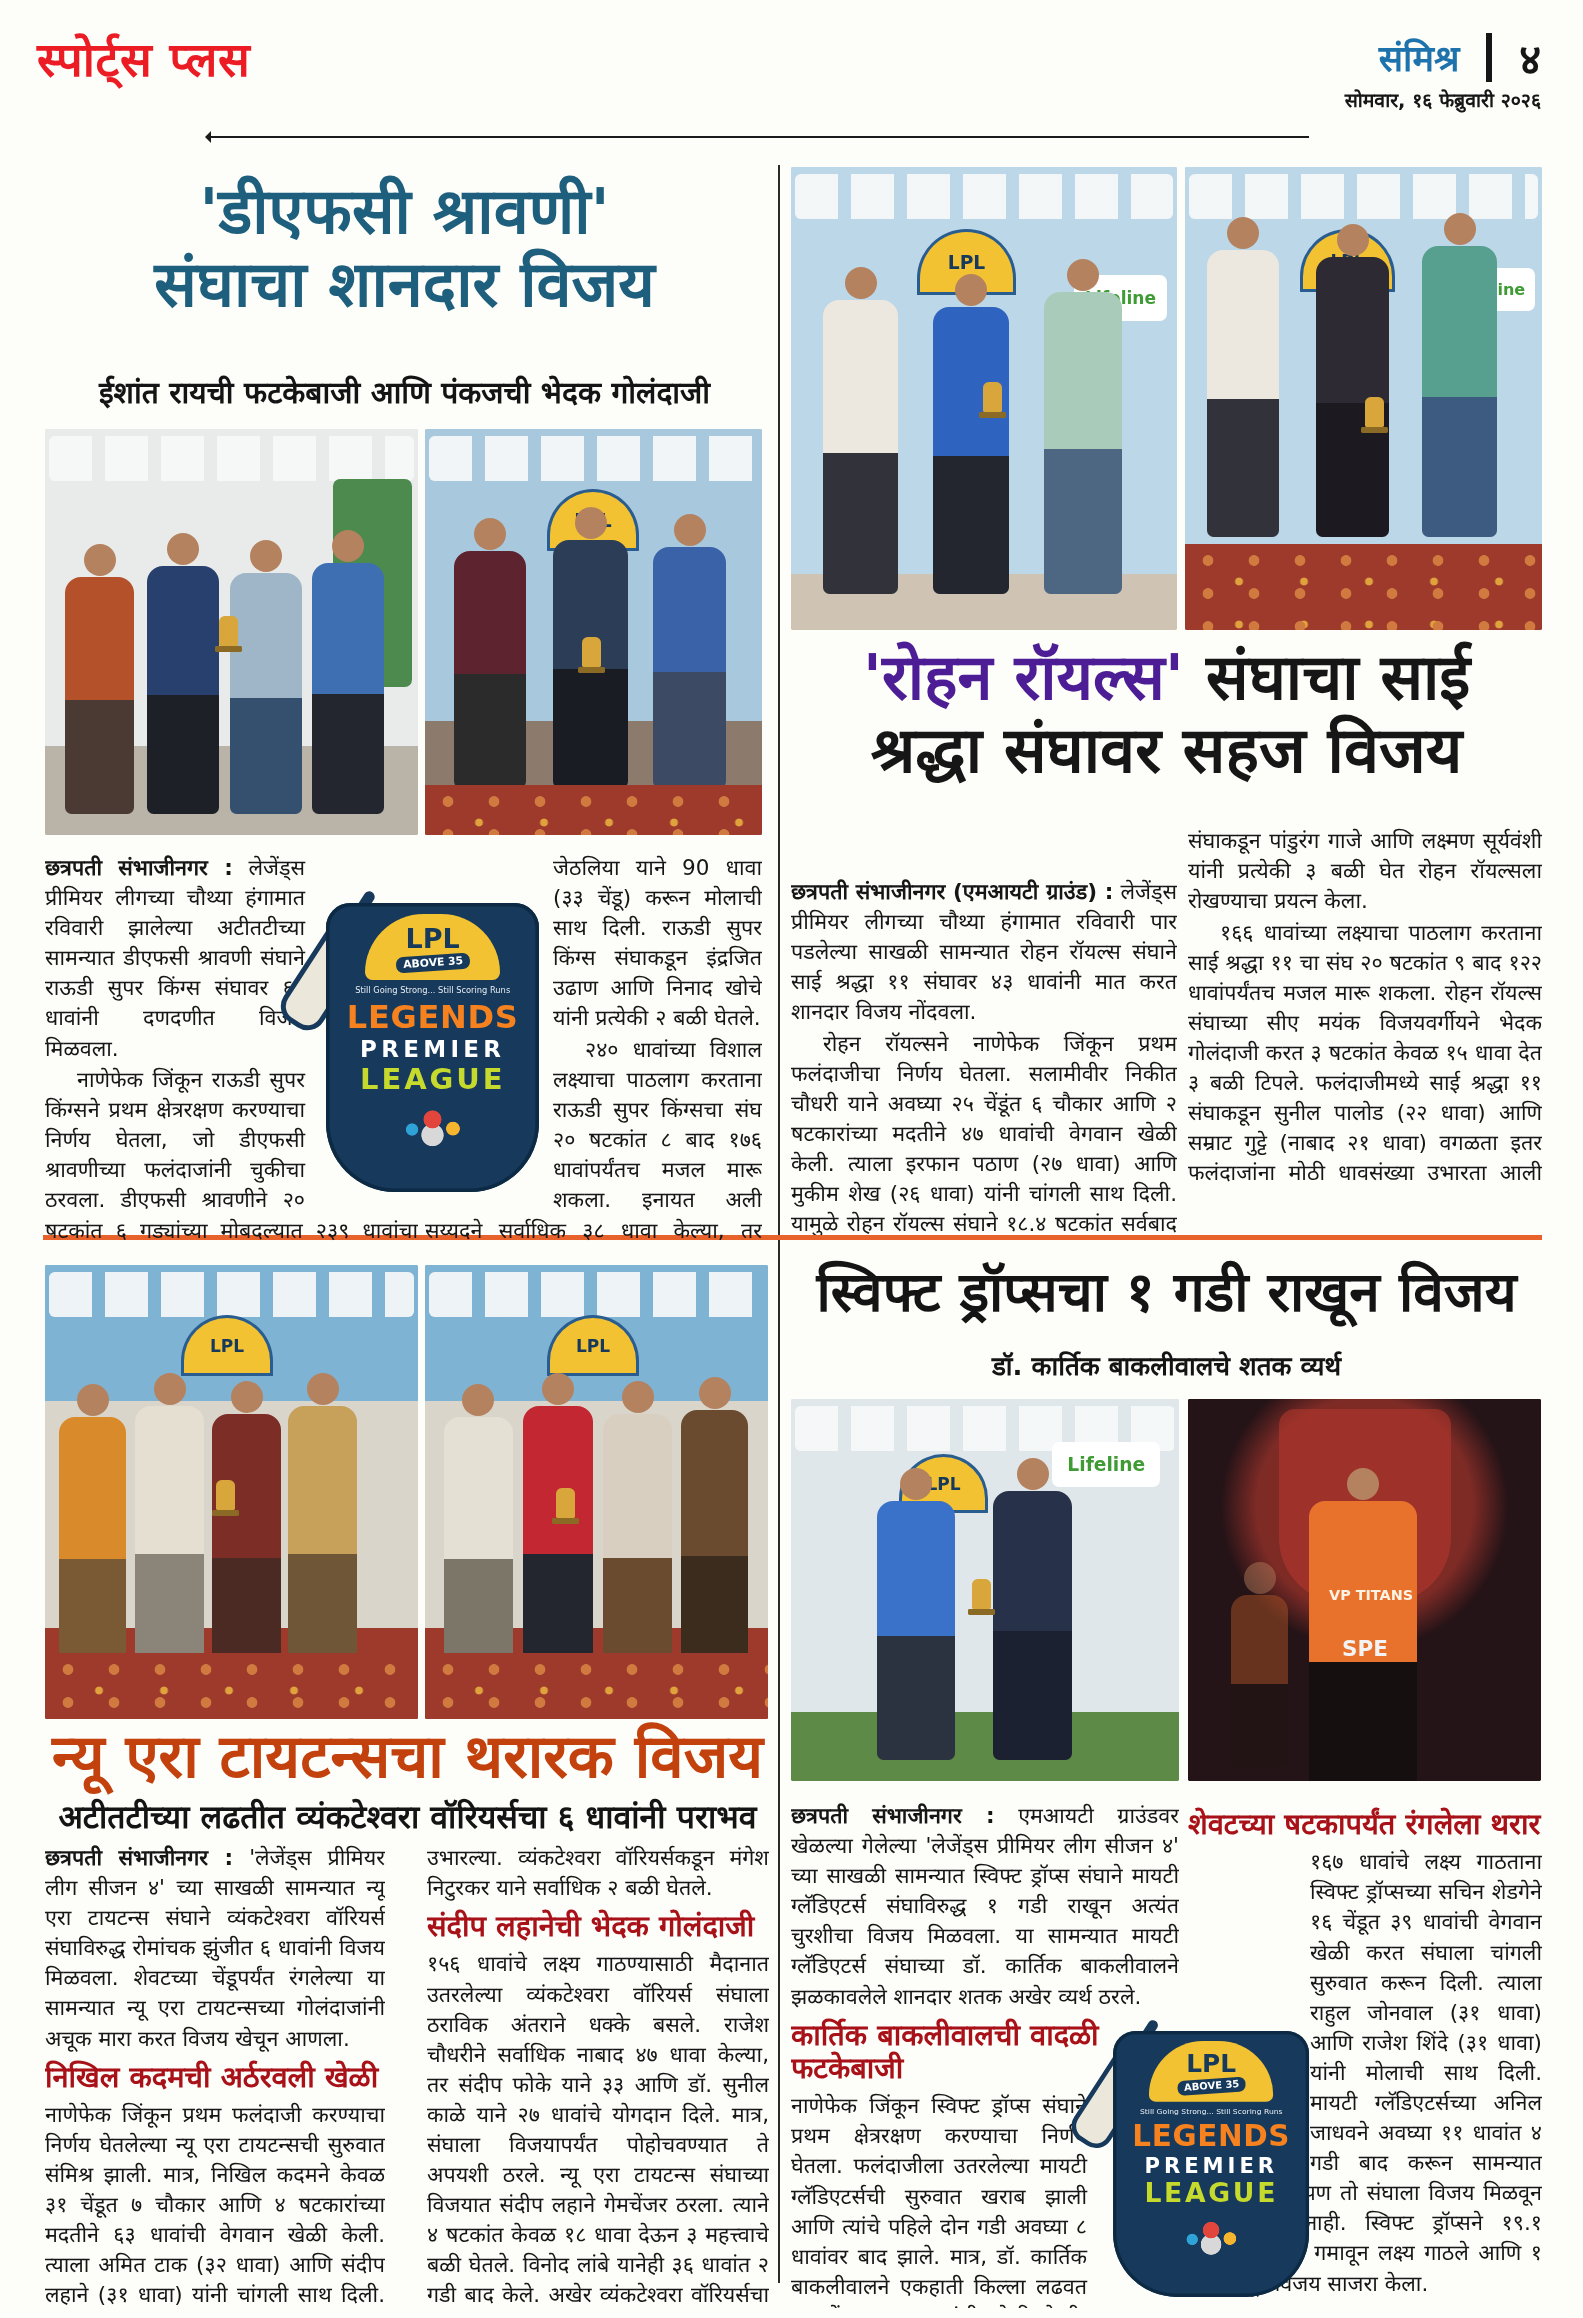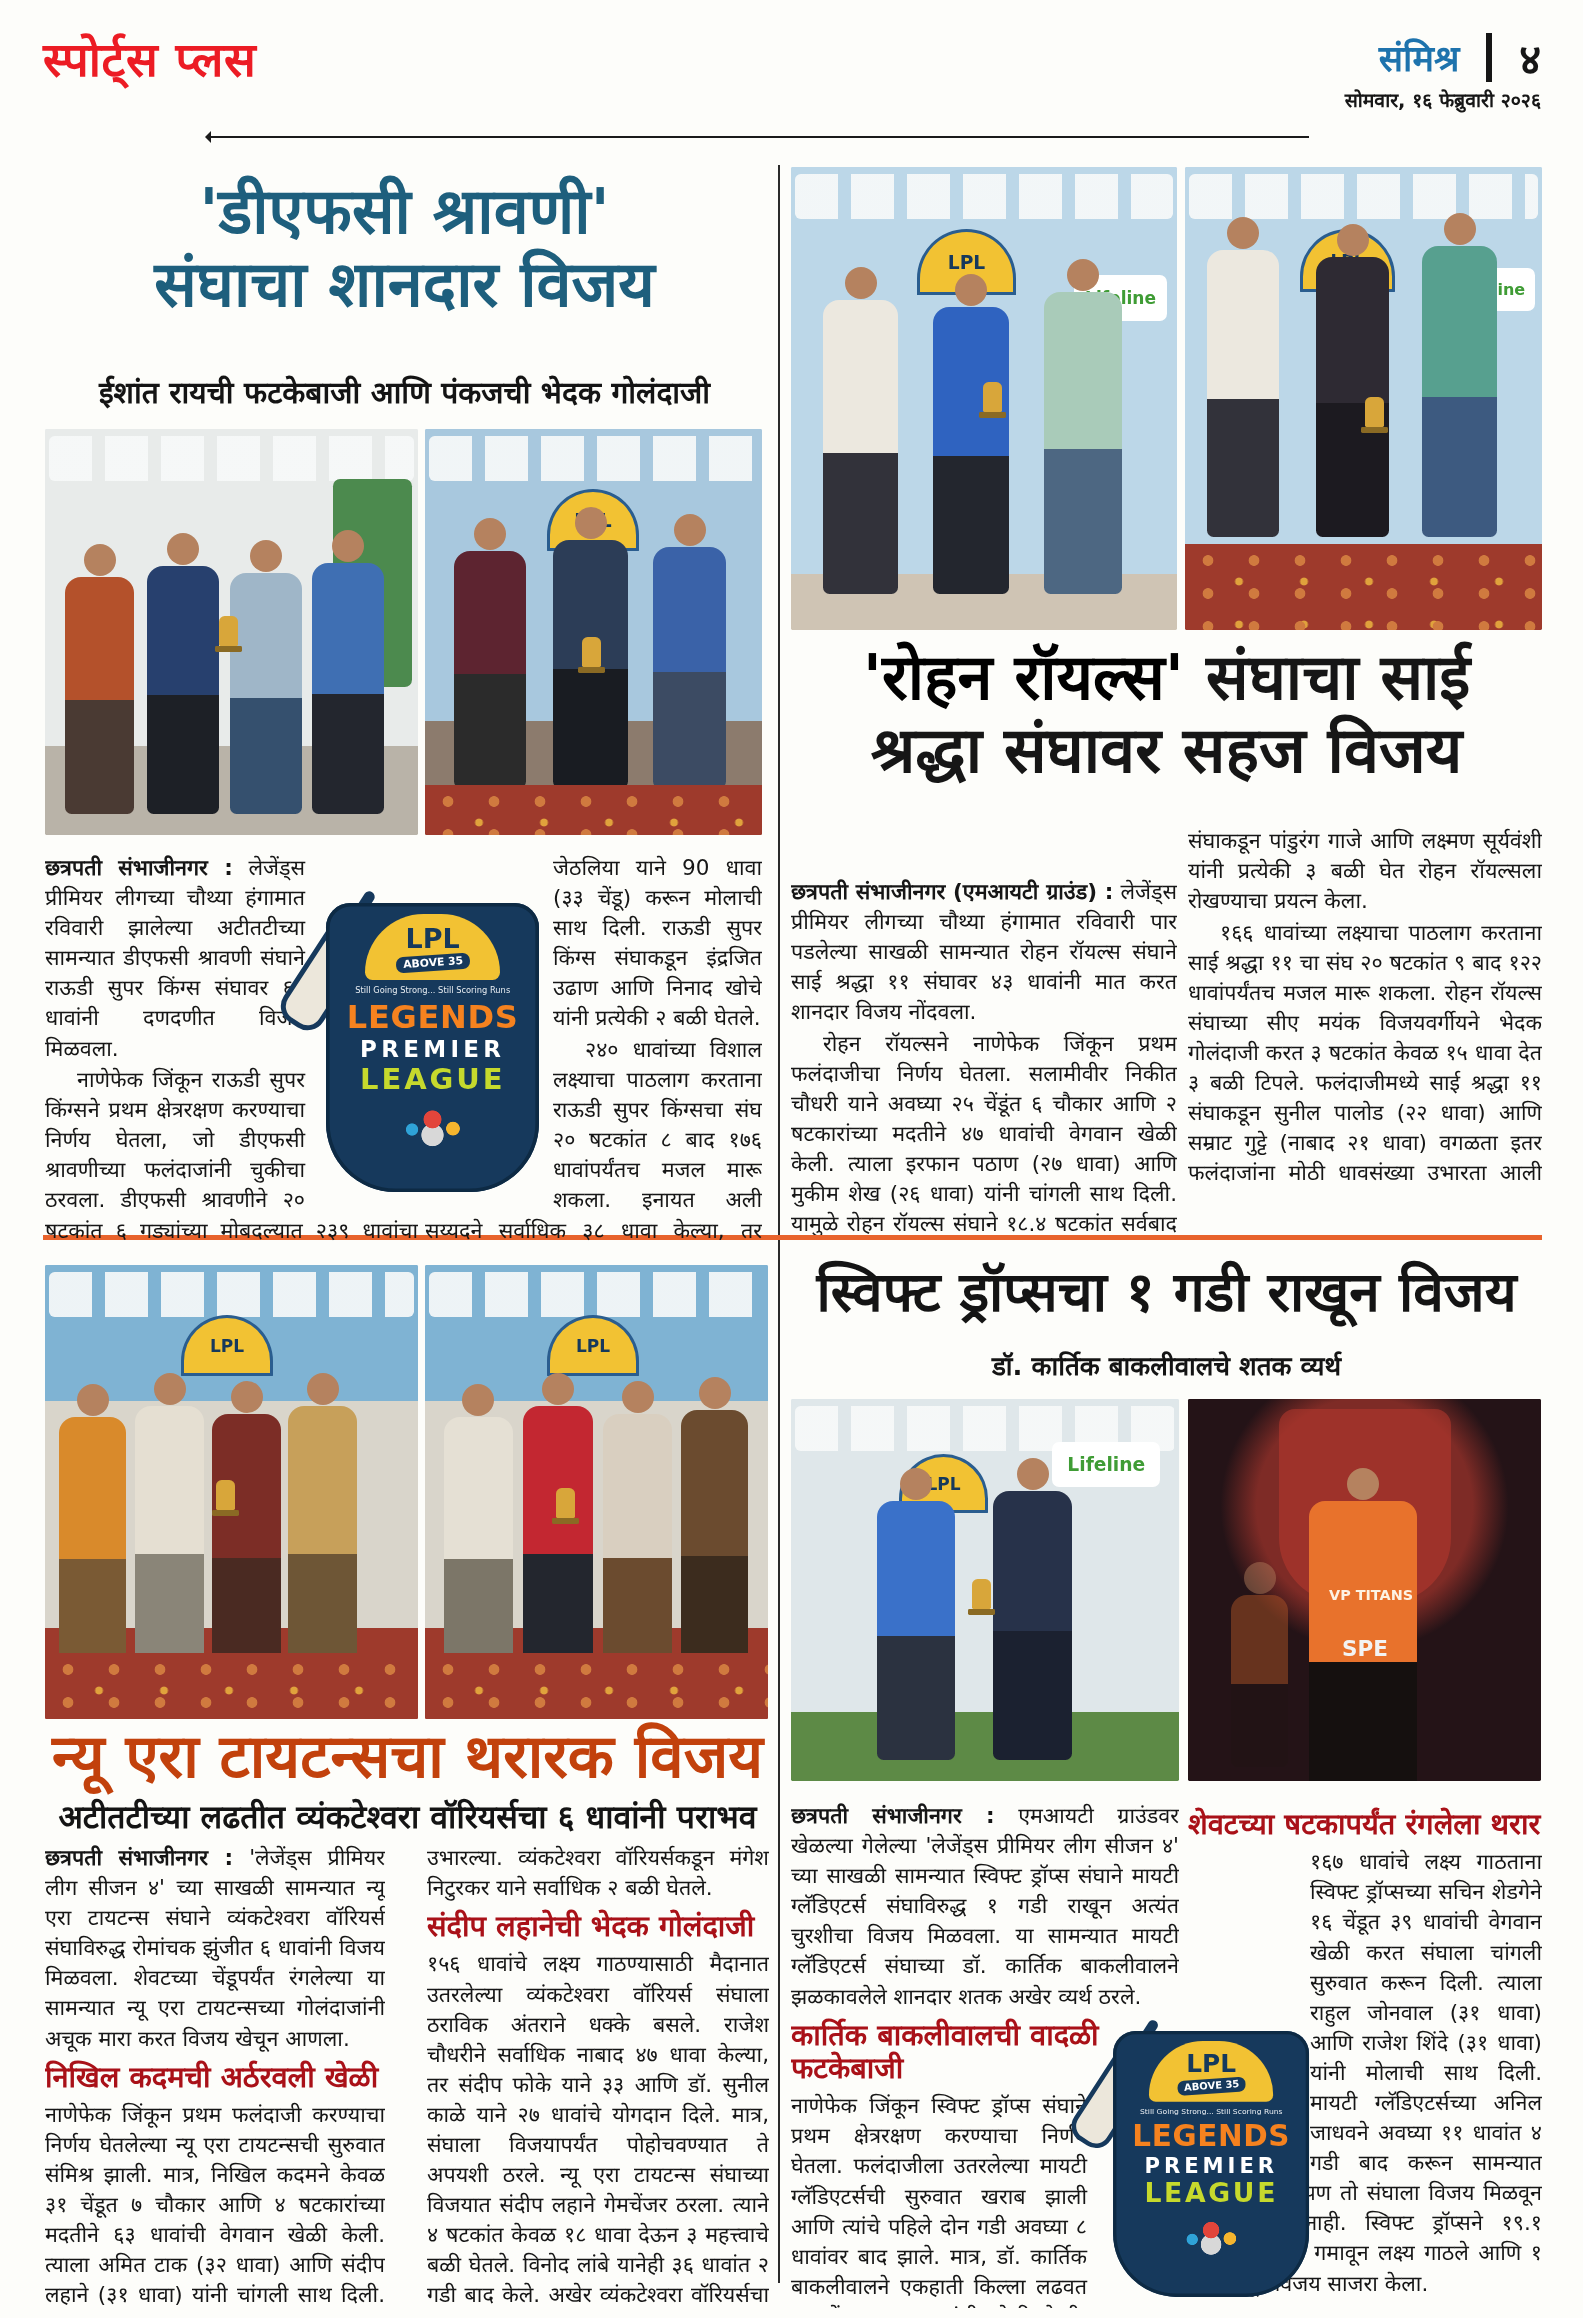--- a/index.html
+++ b/index.html
@@ -2,37 +2,37 @@
 <html style="font-size:11.5px"><head>
 <meta charset="utf-8">
 <style>
   html,body{margin:0;padding:0;background:#9a9a9a;}
   #page{position:relative;width:1583px;height:2319px;background:#fdfdfa;margin:0 auto;
         font-family:"DejaVu Sans","Liberation Sans",sans-serif;color:#161616;overflow:hidden;}
   .abs{position:absolute;}
   .ctr{text-align:center;}
 
   
-  .masthead{left:43px;top:26px;width:460px;font-size:47px;font-weight:800;color:#ec1c24;letter-spacing:0.7px;}
+  .masthead{left:37px;top:26px;width:460px;font-size:47px;font-weight:800;color:#ec1c24;letter-spacing:0.7px;}
   .section-box{right:42px;top:29px;display:flex;align-items:center;gap:27px;}
   .section-name{font-size:36px;font-weight:800;color:#1e73ad;}
   .section-bar{width:5.7px;height:49px;background:#161616;}
   .page-num{font-size:42px;font-weight:800;color:#161616;}
   .page-date{right:42px;top:86px;font-size:19.4px;font-weight:700;color:#161616;}
   .header-rule{left:210px;top:136px;width:1099px;height:2.2px;background:#1b1b1b;}
   .header-rule::before{content:"";position:absolute;left:-11.5px;top:-5px;border:6.5px solid transparent;border-right-color:#1b1b1b;}
 
   
   .vrule{left:778px;top:165px;width:2.2px;height:2118px;background:#2a2a2a;}
   .orule{left:43px;top:1235px;width:1499px;height:5px;background:#e8632c;}
 
   
   .hl{font-weight:800;line-height:1.16;}
   .hl-teal{color:#1e5f7d;}
-  .hl-red{color:#000000;}
+  .hl-red{color:#4c1d95;}
   .sub{font-weight:800;color:#141414;}
   .a1-hl{left:45px;top:175px;width:719px;font-size:63px;}
   .a1-sub{left:45px;top:371px;width:719px;font-size:30px;}
   .a2-hl{left:790px;top:641px;width:753px;font-size:63px;}
   .a2-sub{left:790px;top:824px;width:753px;font-size:31px;}
   .a3-hl{left:45px;top:1722px;width:725px;font-size:60px;color:#c2410c;}
   .a3-sub{left:45px;top:1794px;width:725px;font-size:32px;}
   .a4-hl{left:790px;top:1261px;width:753px;font-size:55px;color:#141414;}
   .a4-sub{left:790px;top:1347px;width:753px;font-size:26px;}
 

